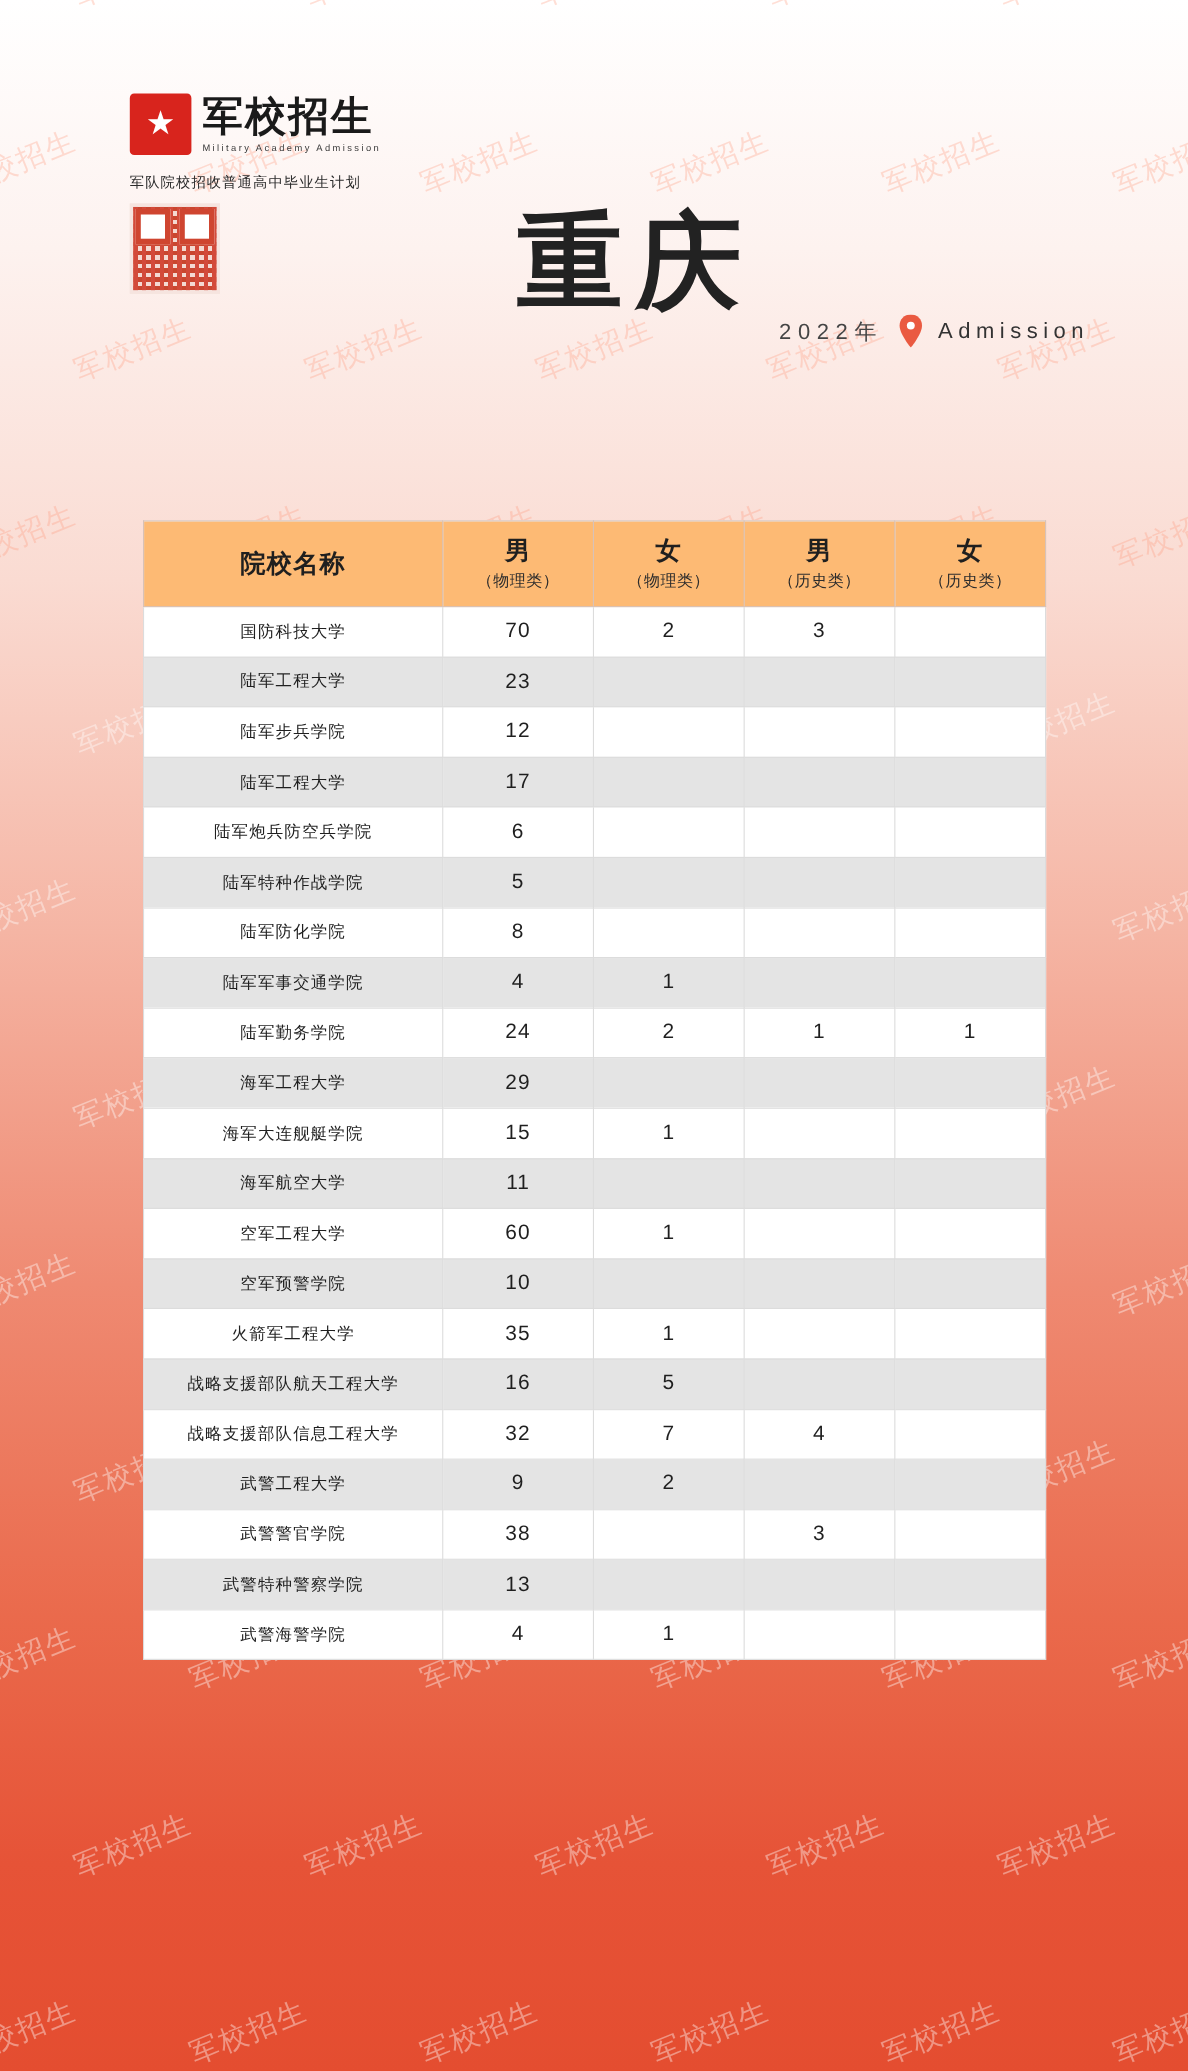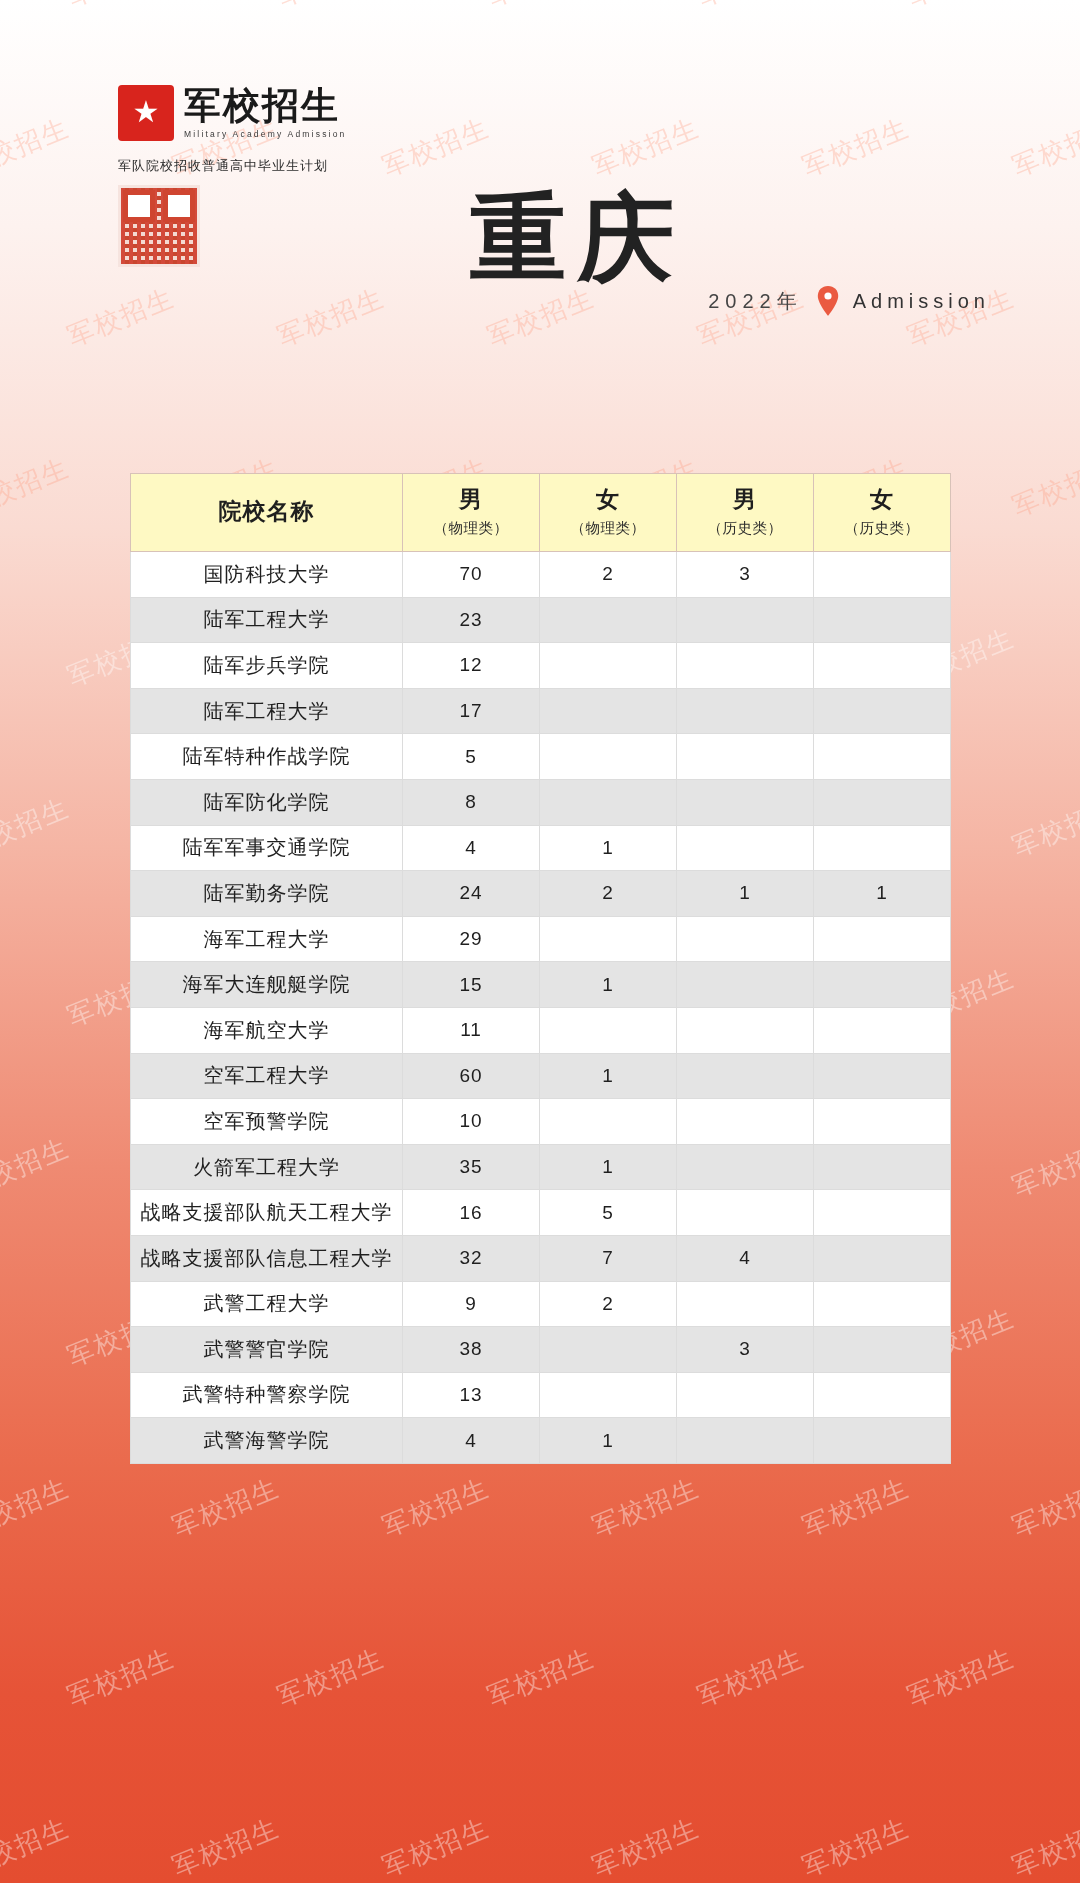--- a/index.html
+++ b/index.html
@@ -161,26 +161,25 @@
     width: 820px;
     padding-top: 388px;
   }
   table {
     width: 100%;
     border-collapse: collapse;
     table-layout: fixed;
     background: #fff;
   }
   thead th {
-    background: #fef9c3;
+    background: #fdba74;
     border: 1px solid #d8c2b8;
     height: 78px;
     vertical-align: middle;
     padding: 6px 2px;
-    font-family: Liberation Serif, serif;
   }
   .th-main {
     font-size: 23px;
     font-weight: 700;
     color: #1f1f1f;
     letter-spacing: 1px;
     line-height: 1.15;
   }
   .th-sub {
     font-size: 14.5px;
@@ -192,21 +191,21 @@
   tbody td {
     border: 1px solid #dcdcdc;
     height: 45.6px;
     text-align: center;
     font-size: 19px;
     color: #1f1f1f;
     letter-spacing: 1px;
   }
   tbody tr:nth-child(odd)  td { background: #ffffff; }
   tbody tr:nth-child(even) td { background: #e4e4e4; }
-  td.school { font-size: 20px; }
+  td.school { font-size: 15px; }
   col.c-school { width: 272px; }
   col.c-num { width: 137px; }
 </style>
 </head>
 <body>
 
 <div class="watermarks">
     <div class="wm dark" style="left: 65.2941px; top: -40px;">军校招生</div>
     <div class="wm dark" style="left: 275.294px; top: -40px;">军校招生</div>
     <div class="wm dark" style="left: 485.294px; top: -40px;">军校招生</div>
@@ -365,20 +364,27 @@
             <td></td>
           </tr>
           <tr>
             <td class="school">陆军工程大学</td>
             <td>17</td>
             <td></td>
             <td></td>
             <td></td>
           </tr>
           <tr>
+            <td class="school">陆军炮兵防空兵学院</td>
+            <td>6</td>
+            <td></td>
+            <td></td>
+            <td></td>
+          </tr>
+          <tr>
             <td class="school">陆军特种作战学院</td>
             <td>5</td>
             <td></td>
             <td></td>
             <td></td>
           </tr>
           <tr>
             <td class="school">陆军防化学院</td>
             <td>8</td>
             <td></td>

